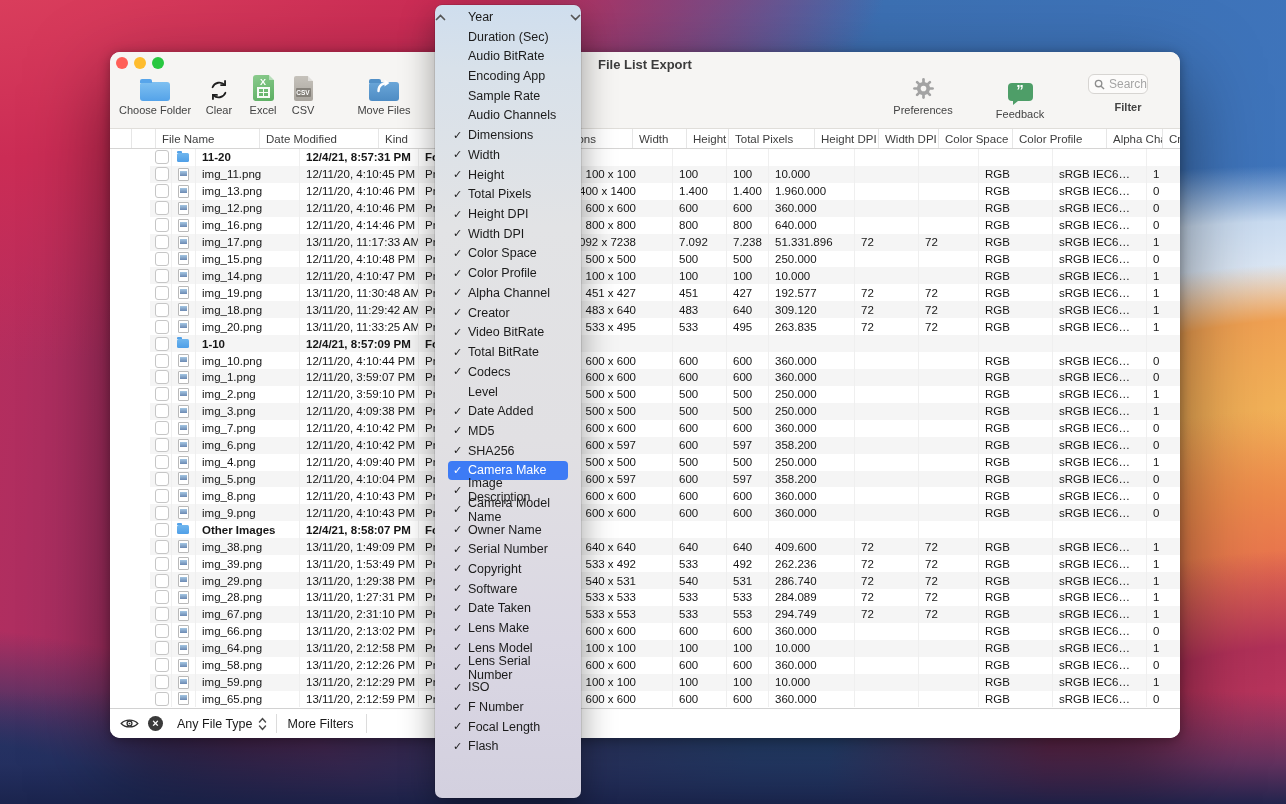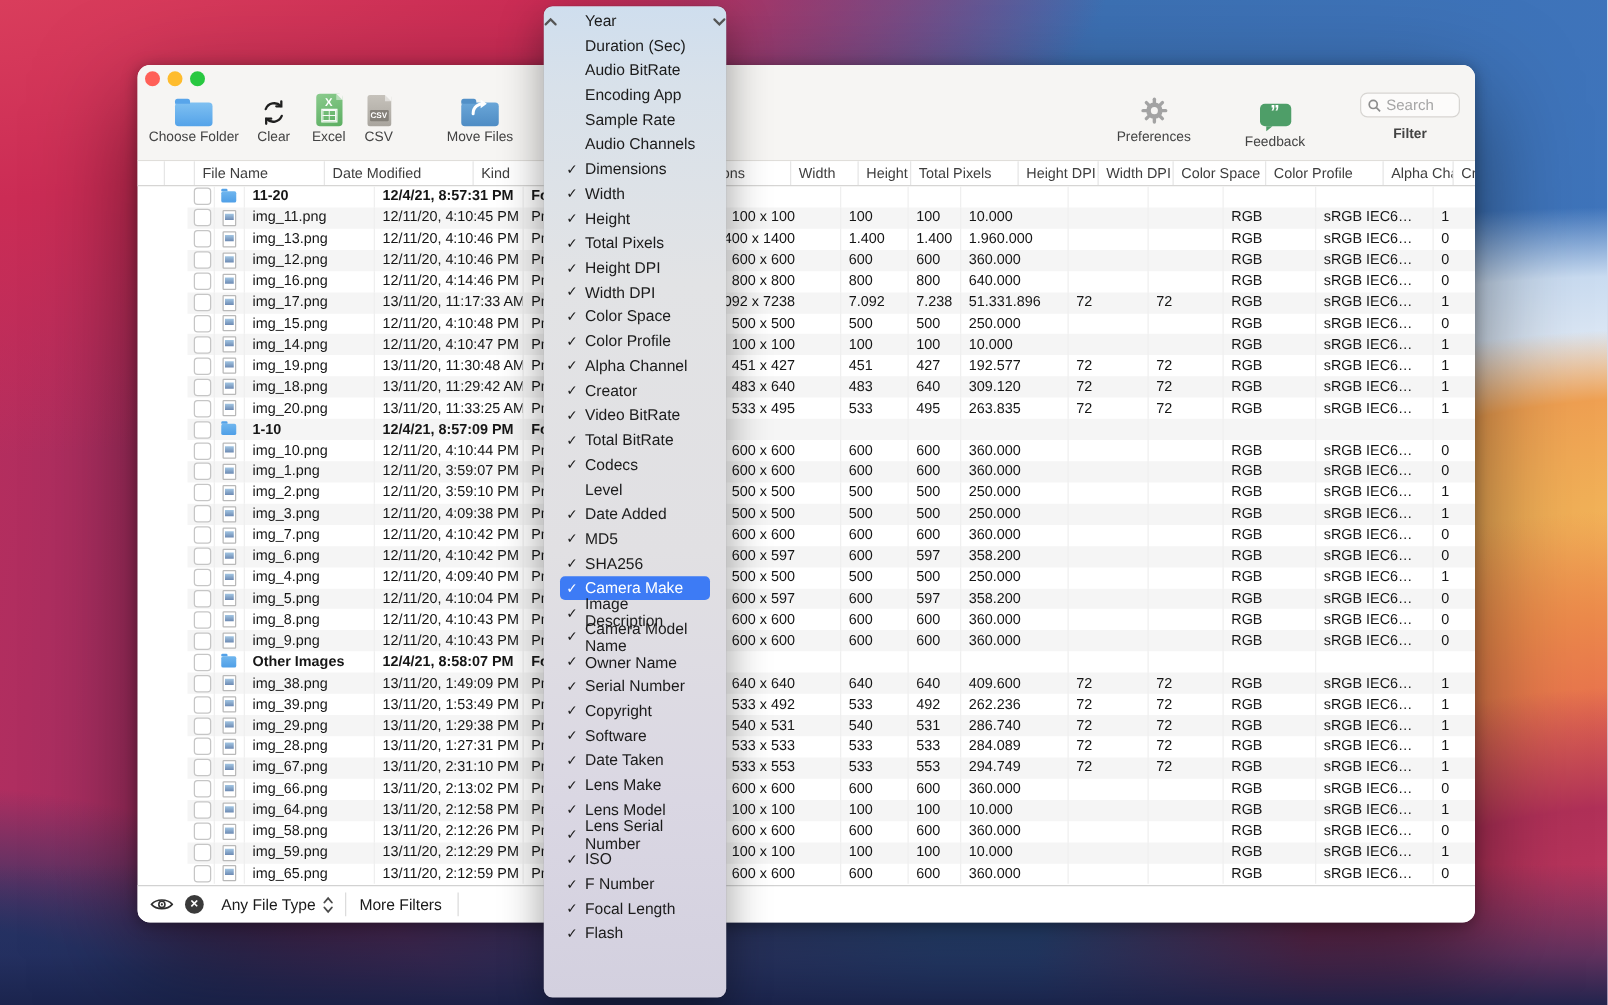--- a/index.html
+++ b/index.html
@@ -61,21 +61,21 @@
   .counts{position:absolute;left:468px;top:26px;width:230px;height:33px;background:#fff;
     border:1px solid #d8d6d3;border-radius:5px;font-size:12px;color:#2c2c2c;}
   .counts .files{position:absolute;left:4px;top:9px;}
   .counts .folders{position:absolute;left:0;right:0;top:9px;text-align:center;}
 
   .fb-ic{width:25px;height:18px;background:#4e9e68;border-radius:4px;position:relative;}
   .fb-ic::after{content:"";position:absolute;left:5px;bottom:-4px;width:0;height:0;
     border-style:solid;border-width:4px 5px 0 0;border-color:#4e9e68 transparent transparent transparent;}
   .fb-q{position:absolute;top:-2px;left:0;right:0;text-align:center;color:#fff;font-weight:700;font-size:15px;}
 
-  .search{position:absolute;left:978px;top:22px;width:80px;height:20px;border:1px solid #d7d5d2;
+  .search{position:absolute;left:978px;top:22px;width:60px;height:20px;border:1px solid #d7d5d2;
     border-radius:6px;background:#fcfbfa;display:flex;align-items:center;gap:4px;padding:0 5px;
     font-size:12px;color:#a5a5a5;box-sizing:border-box;}
   .filter-label{position:absolute;left:978px;top:49px;width:80px;text-align:center;font-size:11px;color:#434343;font-weight:bold;}
 
   
   .thead{position:absolute;top:77px;left:0;right:0;height:20px;display:flex;background:#fff;
     border-bottom:1px solid #d6d5d4;font-size:11.5px;color:#3e3e3e;box-sizing:border-box;}
   .hcell{display:flex;align-items:center;padding-left:6px;border-right:1px solid #e6e6e6;
     box-sizing:border-box;flex:none;overflow:hidden;white-space:nowrap;height:100%;}
   .tbody{position:absolute;top:97px;left:0;right:0;bottom:29px;overflow:hidden;
@@ -134,20 +134,21 @@
 </head>
 <body>
 
 <div class="wallpaper"></div>
 
 <div class="window">
   <div class="toolbar">
     <div class="tl close"></div>
     <div class="tl min"></div>
     <div class="tl max"></div>
+    <div class="win-title">File List Export</div>
 
     <div class="tb-btn" style="left:9px;width:72px;">
       <div class="ic-wrap">
           <div class="icon-folder"></div>
         </div>
       <div class="lbl">Choose Folder</div>
     </div>
 
     <div class="tb-btn" style="left:87px;width:44px;">
       <div class="ic-wrap">

